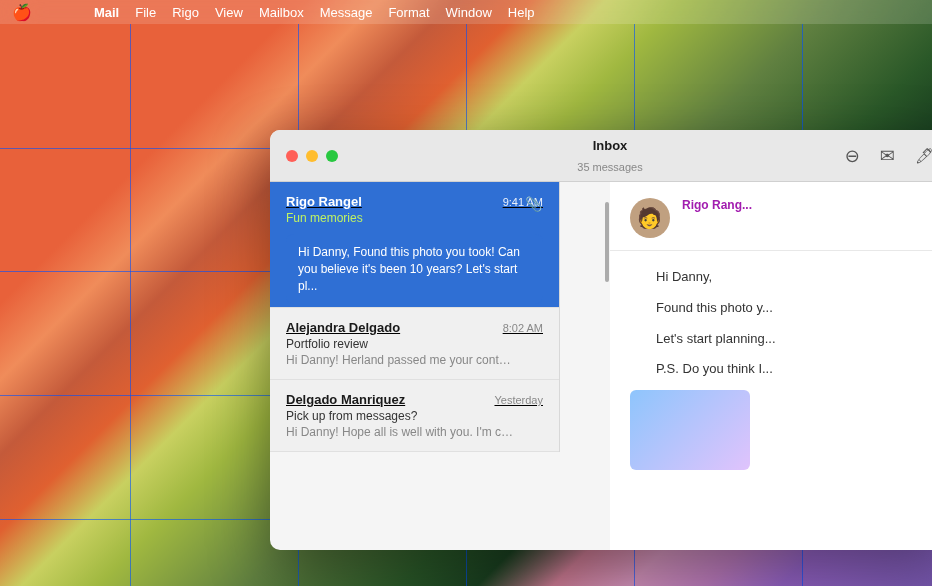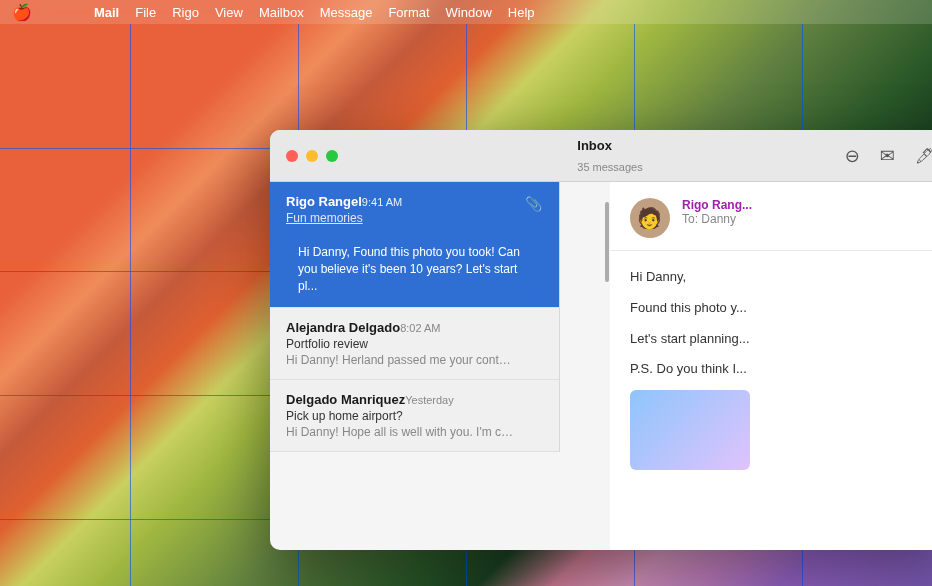--- a/index.html
+++ b/index.html
@@ -135,20 +135,21 @@
     }
 
     .window-btn.close { background: #ff5f57; }
     .window-btn.minimize { background: #ffbd2e; }
     .window-btn.maximize { background: #28c840; }
 
     .window-title {
       position: absolute;
       left: 50%;
       transform: translateX(-50%);
+      text-align: center;
     }
 
     .window-title-main {
       font-size: 13px;
       font-weight: 600;
       color: #1a1a1a;
       display: block;
     }
 
     .window-title-sub {
@@ -215,27 +216,28 @@
       position: relative;
     }
 
     .email-item.selected {
       background: #2f6fd4;
       border-radius: 0;
     }
 
     .email-item.selected .email-sender { color: white; }
     .email-item.selected .email-time { color: rgba(255,255,255,0.9); }
-    .email-item.selected .email-subject { color: #e5e5e5; text-decoration: underline; }
+    .email-item.selected .email-subject { color: #bef264; }
 
     .email-header {
       display: flex;
-      justify-content: flex-start;
+      justify-content: space-between;
       align-items: baseline;
       margin-bottom: 2px;
+      text-decoration: underline;
     }
 
     .email-sender {
       font-size: 13px;
       font-weight: 700;
       color: #1a1a1a;
     }
 
     .email-time {
       font-size: 11px;
@@ -342,20 +344,21 @@
 
     .detail-body {
       padding: 16px 20px;
       font-size: 13px;
       color: #333;
       line-height: 1.6;
     }
 
     .detail-body p {
       margin-bottom: 10px;
+      margin-left: 26px;
     }
 
     .detail-photo-placeholder {
       width: 120px;
       height: 80px;
       background: linear-gradient(135deg, #8ec5fc, #e0c3fc);
       border-radius: 6px;
       margin-top: 8px;
     }
 
@@ -442,39 +445,38 @@
           </div>
           <div class="email-subject">Portfolio review</div>
           <div class="email-preview">Hi Danny! Herland passed me your contact info at his housewarming party last week an...</div>
         </div>
 
         <div class="email-item">
           <div class="email-header">
             <span class="email-sender">Delgado Manriquez</span>
             <span class="email-time">Yesterday</span>
           </div>
-          <div class="email-subject">Pick up home airport?</div>
+          <div class="email-subject">Pick up from messages?</div>
           <div class="email-preview">Hi Danny! Hope all is well with you. I'm coming home from London and was wonder...</div>
         </div>
 
       </div>
 
       <div class="scrollbar-track" style="position:absolute; right:0; top:0; bottom:0; width:6px; background:transparent;">
         <div class="scrollbar-thumb"></div>
       </div>
     </div>
 
     <div class="detail-pane">
       <div class="detail-header">
         <div class="avatar">
           <div class="avatar-img">🧑</div>
         </div>
         <div class="detail-header-info">
           <div class="detail-sender">Rigo Rang...</div>
-          <div class="detail-to">To:  Danny</div>
         </div>
       </div>
       <div class="detail-body">
         <p>Hi Danny,</p>
         <p>Found this photo y...</p>
         <p>Let's start planning...</p>
         <p>P.S. Do you think I...</p>
         <div class="detail-photo-placeholder"></div>
       </div>
     </div>

